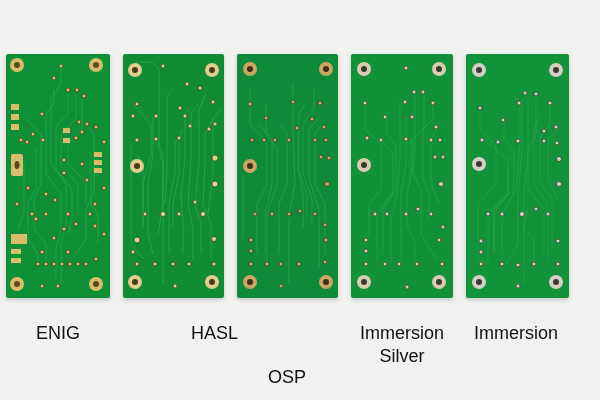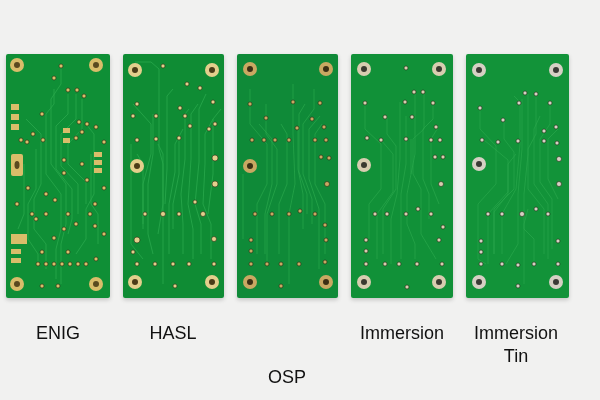--- a/index.html
+++ b/index.html
@@ -388,25 +388,25 @@
         <circle cx="68" cy="210" r="2"></circle>
       <circle cx="92" cy="210" r="2"></circle>
         <circle cx="52" cy="232" r="2"></circle>
     </g>
   </svg>
 </div>
 
 <div class="label" style="left:-7px;">
   <div>ENIG</div>
 </div>
-<div class="label" style="left:108px;">
+<div class="label" style="left:108px;text-align:right;">
   <div>HASL</div>
 </div>
 <div class="label" style="left:222px;margin-top:44px;">
   <div>OSP</div>
 </div>
 <div class="label" style="left:337px;">
   <div>Immersion</div>
+  <div>Silver</div>
 </div>
 <div class="label" style="left:451px;">
   <div>Immersion</div>
-  <div>Tin</div>
 </div>
 
 </body></html>

